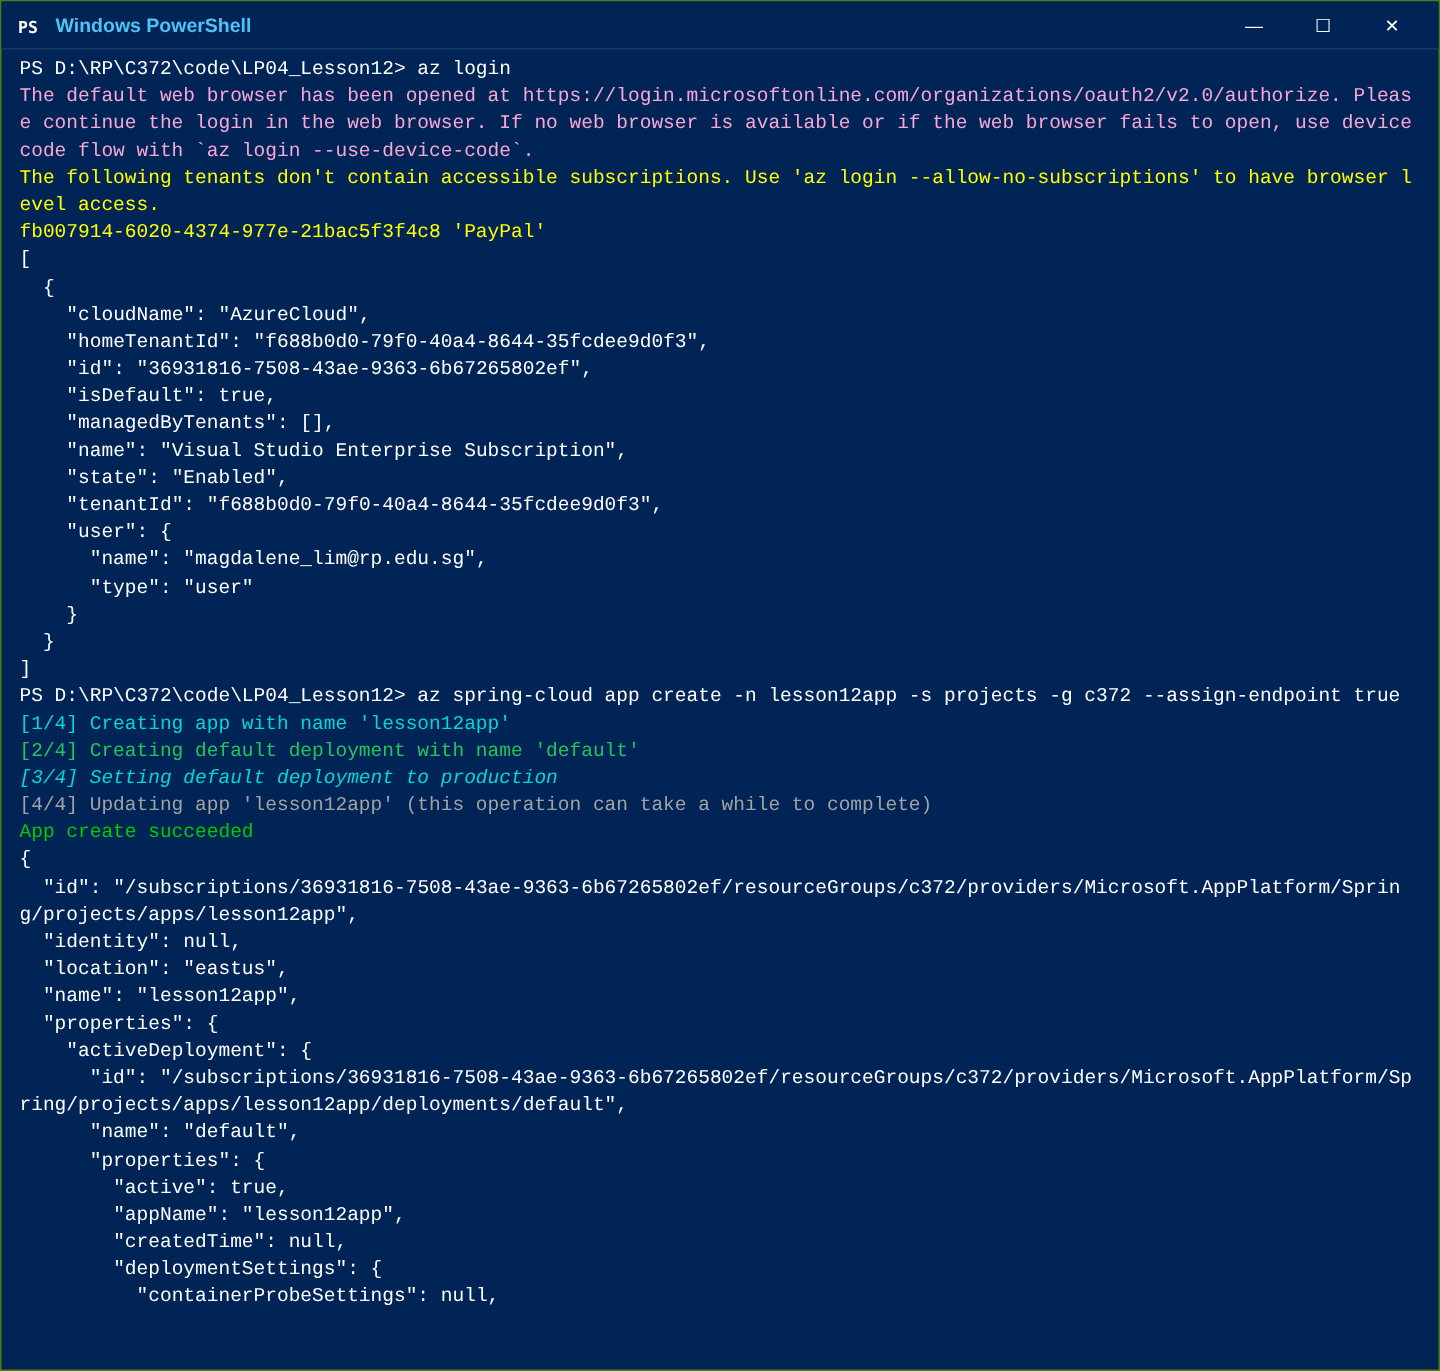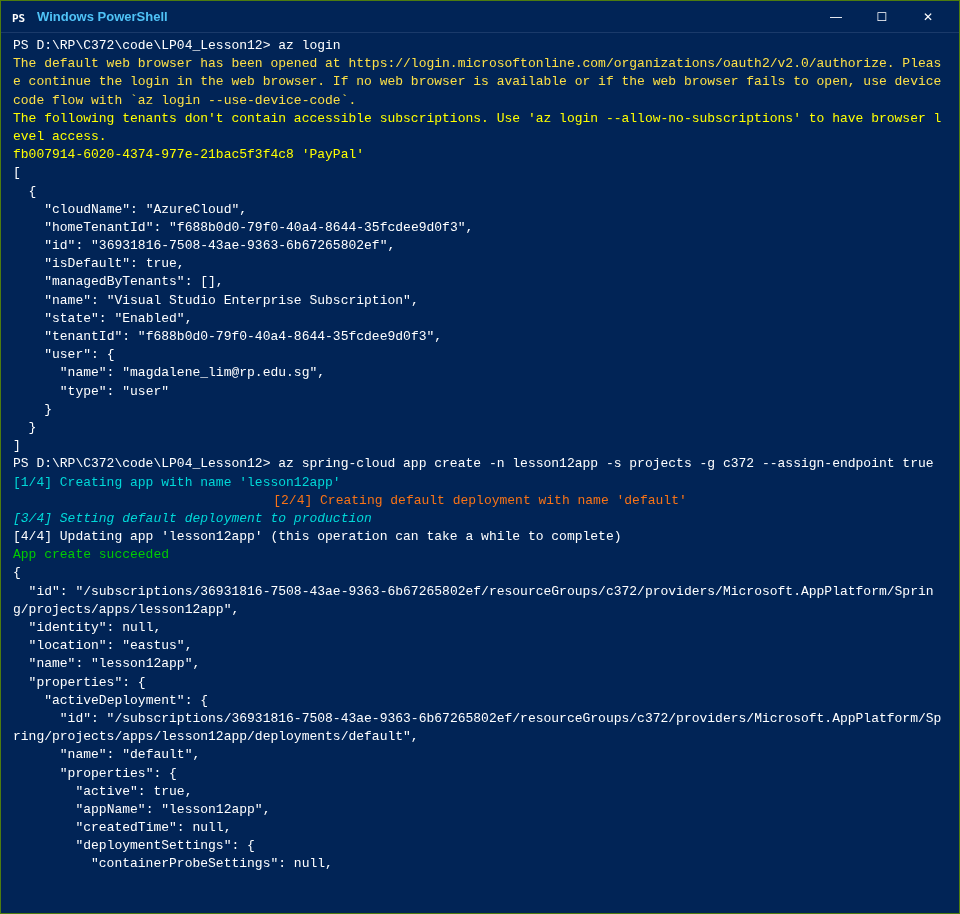--- a/index.html
+++ b/index.html
@@ -128,44 +128,44 @@
     <div class="titlebar-controls">
       <button class="titlebar-btn">—</button>
       <button class="titlebar-btn">☐</button>
       <button class="titlebar-btn close">✕</button>
     </div>
   </div>
 
   <div class="terminal-body" id="terminal-body">
   <div class="line" style="color: rgb(255, 255, 255);"></div>
       <div class="line" style="color: rgb(255, 255, 255);">PS D:\RP\C372\code\LP04_Lesson12&gt; az login</div>
-      <div class="line" style="color: #fde047;">The default web browser has been opened at https://login.microsoftonline.com/organizations/oauth2/v2.0/authorize. Please continue the login in the web browser. If no web browser is available or if the web browser fails to open, use device code flow with `az login --use-device-code`.</div>
+      <div class="line" style="color: #f9a8d4;">The default web browser has been opened at https://login.microsoftonline.com/organizations/oauth2/v2.0/authorize. Please continue the login in the web browser. If no web browser is available or if the web browser fails to open, use device code flow with `az login --use-device-code`.</div>
       <div class="line" style="color: rgb(255, 255, 0);">The following tenants don't contain accessible subscriptions. Use 'az login --allow-no-subscriptions' to have browser level access.</div>
       <div class="line" style="color: rgb(255, 255, 0);">fb007914-6020-4374-977e-21bac5f3f4c8 'PayPal'</div>
       <div class="line" style="color: rgb(255, 255, 255);">[</div>
       <div class="line" style="color: rgb(255, 255, 255);">  {</div>
       <div class="line" style="color: rgb(255, 255, 255);">    "cloudName": "AzureCloud",</div>
       <div class="line" style="color: rgb(255, 255, 255);">    "homeTenantId": "f688b0d0-79f0-40a4-8644-35fcdee9d0f3",</div>
       <div class="line" style="color: rgb(255, 255, 255);">    "id": "36931816-7508-43ae-9363-6b67265802ef",</div>
       <div class="line" style="color: rgb(255, 255, 255);">    "isDefault": true,</div>
       <div class="line" style="color: rgb(255, 255, 255);">    "managedByTenants": [],</div>
       <div class="line" style="color: rgb(255, 255, 255);">    "name": "Visual Studio Enterprise Subscription",</div>
       <div class="line" style="color: rgb(255, 255, 255);">    "state": "Enabled",</div>
       <div class="line" style="color: rgb(255, 255, 255);">    "tenantId": "f688b0d0-79f0-40a4-8644-35fcdee9d0f3",</div>
       <div class="line" style="color: rgb(255, 255, 255);">    "user": {</div>
       <div class="line" style="color: rgb(255, 255, 255);">      "name": "magdalene_lim@rp.edu.sg",</div>
       <div class="line" style="color: rgb(255, 255, 255);">      "type": "user"</div>
       <div class="line" style="color: rgb(255, 255, 255);">    }</div>
       <div class="line" style="color: rgb(255, 255, 255);">  }</div>
       <div class="line" style="color: rgb(255, 255, 255);">]</div>
       <div class="line" style="color: rgb(255, 255, 255);">PS D:\RP\C372\code\LP04_Lesson12&gt; az spring-cloud app create -n lesson12app -s projects -g c372 --assign-endpoint true</div>
       <div class="line" style="color: rgb(0, 216, 216);">[1/4] Creating app with name 'lesson12app'</div>
-      <div class="line" style="color: #f97316; text-align: center;">[2/4] Creating default deployment with name 'default'</div>
+      <div class="line" style="color: #22c55e;">[2/4] Creating default deployment with name 'default'</div>
       <div class="line" style="color: rgb(0, 216, 216); font-style: italic;">[3/4] Setting default deployment to production</div>
-      <div class="line" style="color: #ffffff;">[4/4] Updating app 'lesson12app' (this operation can take a while to complete)</div>
+      <div class="line" style="color: #a3a3a3;">[4/4] Updating app 'lesson12app' (this operation can take a while to complete)</div>
       <div class="line" style="color: rgb(0, 204, 0);">App create succeeded</div>
       <div class="line" style="color: rgb(255, 255, 255);">{</div>
       <div class="line" style="color: rgb(255, 255, 255);">  "id": "/subscriptions/36931816-7508-43ae-9363-6b67265802ef/resourceGroups/c372/providers/Microsoft.AppPlatform/Spring/projects/apps/lesson12app",</div>
       <div class="line" style="color: rgb(255, 255, 255);">  "identity": null,</div>
       <div class="line" style="color: rgb(255, 255, 255);">  "location": "eastus",</div>
       <div class="line" style="color: rgb(255, 255, 255);">  "name": "lesson12app",</div>
       <div class="line" style="color: rgb(255, 255, 255);">  "properties": {</div>
       <div class="line" style="color: rgb(255, 255, 255);">    "activeDeployment": {</div>
       <div class="line" style="color: rgb(255, 255, 255);">      "id": "/subscriptions/36931816-7508-43ae-9363-6b67265802ef/resourceGroups/c372/providers/Microsoft.AppPlatform/Spring/projects/apps/lesson12app/deployments/default",</div>
       <div class="line" style="color: rgb(255, 255, 255);">      "name": "default",</div>

